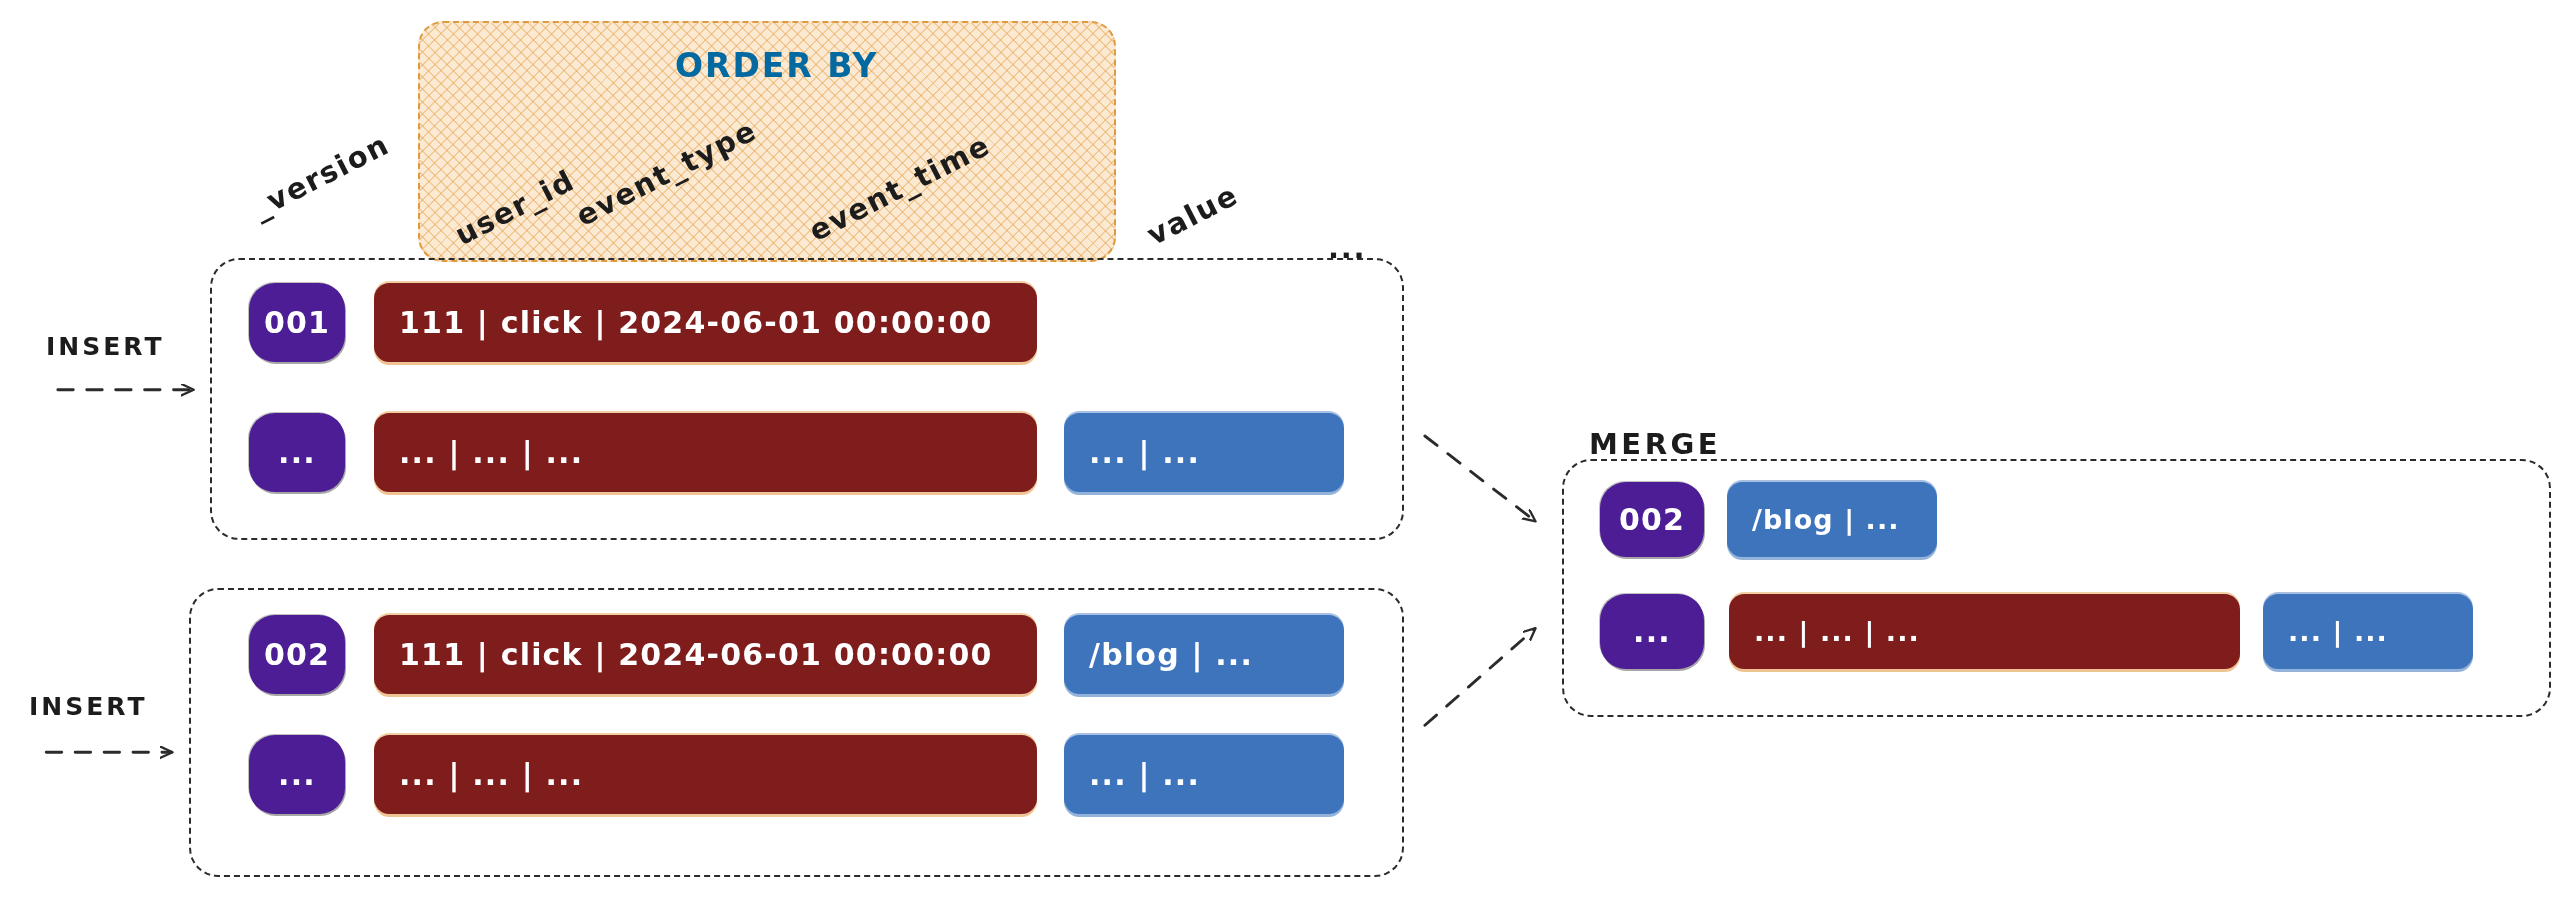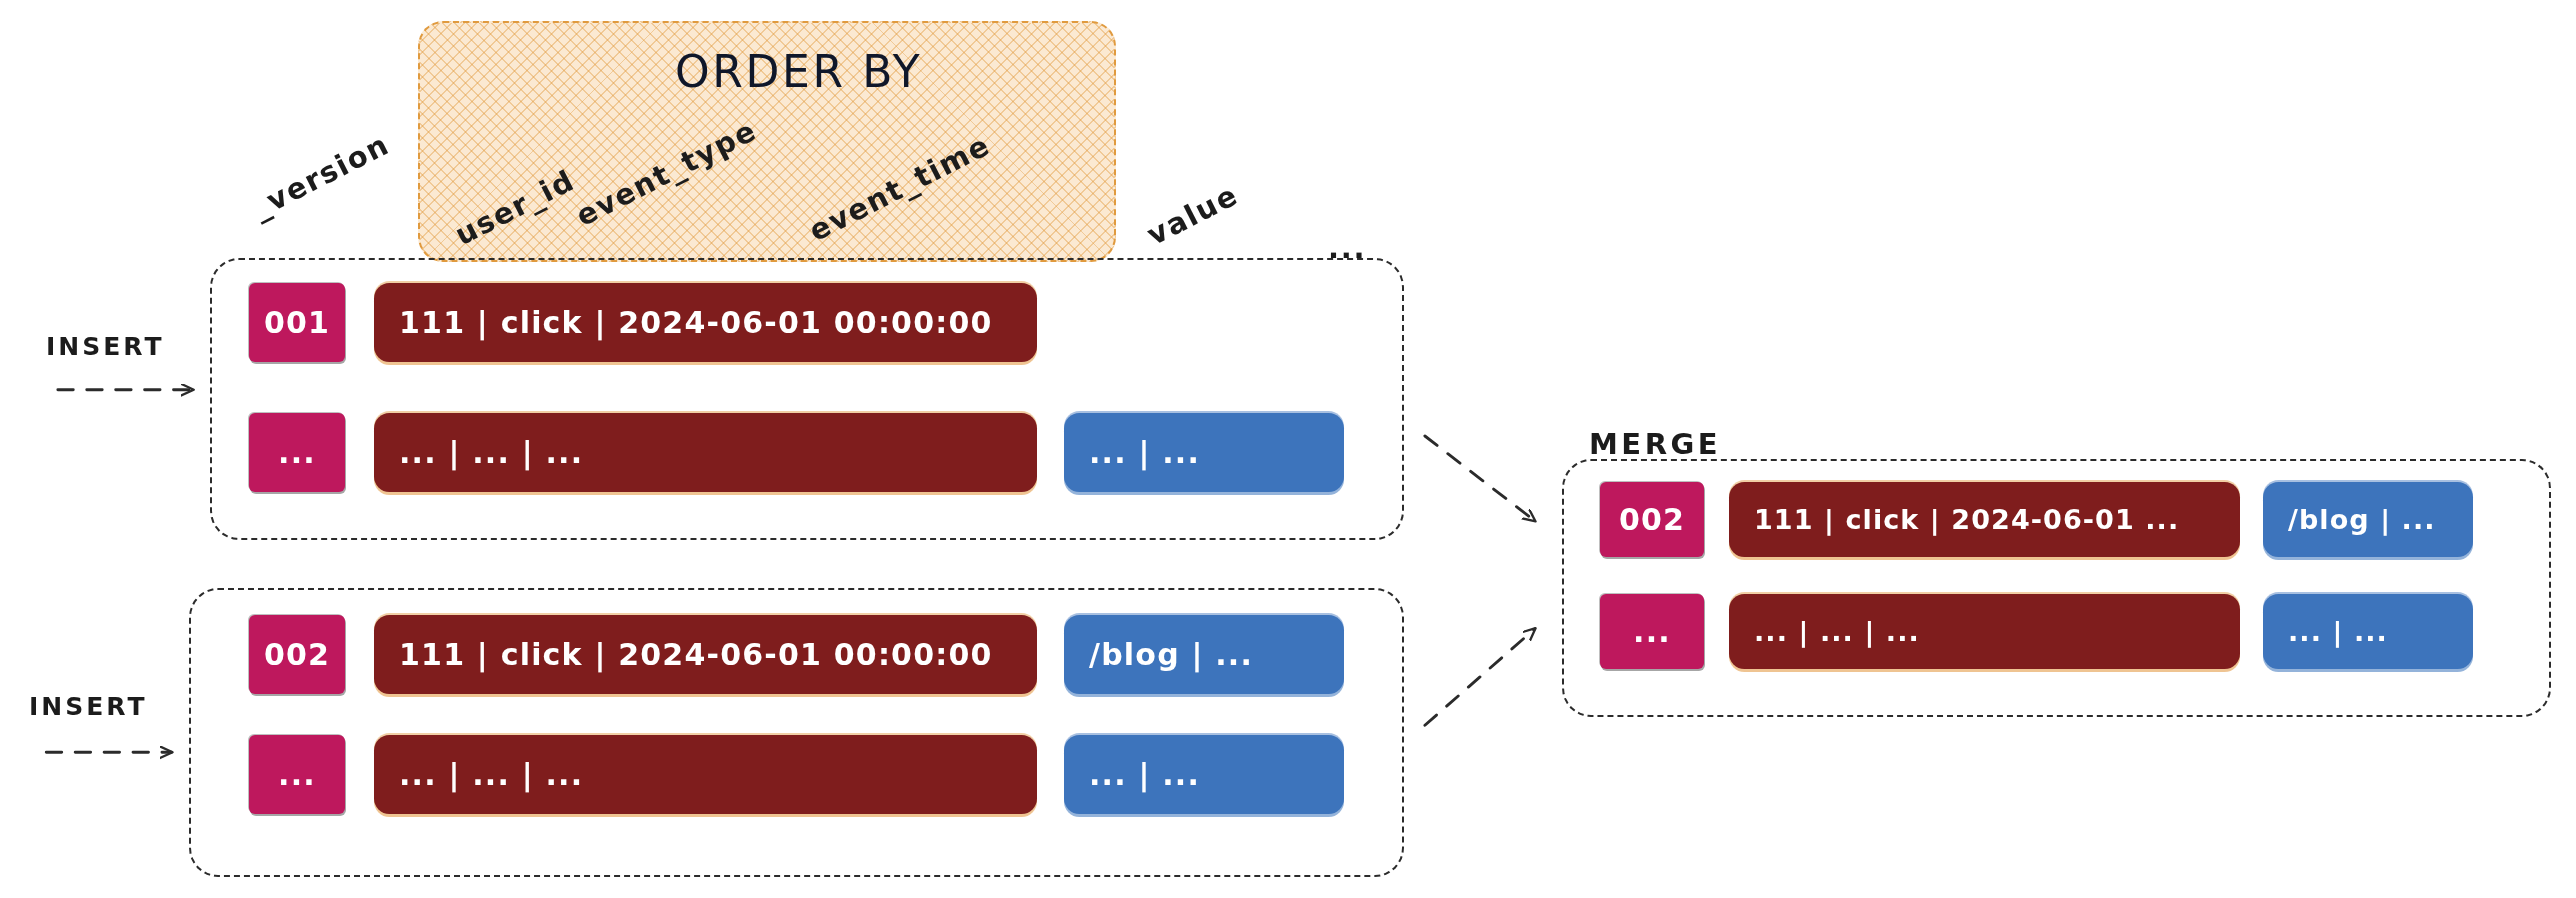--- a/index.html
+++ b/index.html
@@ -39,23 +39,23 @@
     background-color: #fbe9d2;
     background-image:
       repeating-linear-gradient(45deg, rgba(224,154,62,.40) 0 1.4px, rgba(255,255,255,0) 1.4px 8.7px),
       repeating-linear-gradient(-45deg, rgba(224,154,62,.40) 0 1.4px, rgba(255,255,255,0) 1.4px 8.7px);
     box-sizing: border-box;
   }
   #orderby-label {
     position: absolute;
     left: 675px;
     top: 46px;
-    font-size: 44px;
-    font-weight: 400;
-    color: #0f172a;
+    font-size: 33px;
+    font-weight: 700;
+    color: #0369a1;
   }
 
   
   .col-head {
     position: absolute;
     font-size: 29px;
     font-weight: 600;
     color: #1c1c1c;
     transform-origin: left bottom;
     transform: rotate(-27deg);
@@ -92,22 +92,22 @@
     justify-content: center;
     color: #ffffff;
     font-size: 30px;
     font-weight: 600;
     letter-spacing: 0.04em;
     box-sizing: border-box;
     white-space: nowrap;
     overflow: hidden;
   }
   .cell.version {
-    background: #be185d;
-    border-radius: 6px;
+    background: #4c1d95;
+    border-radius: 26px;
     box-shadow: 1px 1.9px 0 rgba(0,0,0,.35), -1px -1px 0 rgba(0,0,0,.25);
   }
   .cell.key {
     background: #7f1d1d;
     border-radius: 15.4px;
     justify-content: flex-start;
     padding-left: 25px;
     box-shadow: 0 2.9px 0 rgba(225,148,56,.55), 0 -1.9px 0 rgba(225,148,56,.45);
   }
   .cell.val {
@@ -210,21 +210,20 @@
     <div class="cell version hand">...</div>
     <div class="cell key hand">...    |   ...      |  ...</div>
     <div class="cell val hand">...     |   ...</div>
   </div>
 
   <div id="part-merged" class="part"></div>
   <div id="merge-label" class="hand">MERGE</div>
 
   <div id="mr1" class="row">
     <div class="cell version hand">002</div>
-    <div class="cell key hand">111   |   click   |  2024-06-01 ...</div>
     <div class="cell val hand">/blog  |  ...</div>
   </div>
   <div id="mr2" class="row">
     <div class="cell version hand">...</div>
     <div class="cell key hand">...   |   ...     |  ...</div>
     <div class="cell val hand">...    |   ...</div>
   </div>
 
   <svg id="arrows" viewBox="0 0 2672 932">
     <defs>

